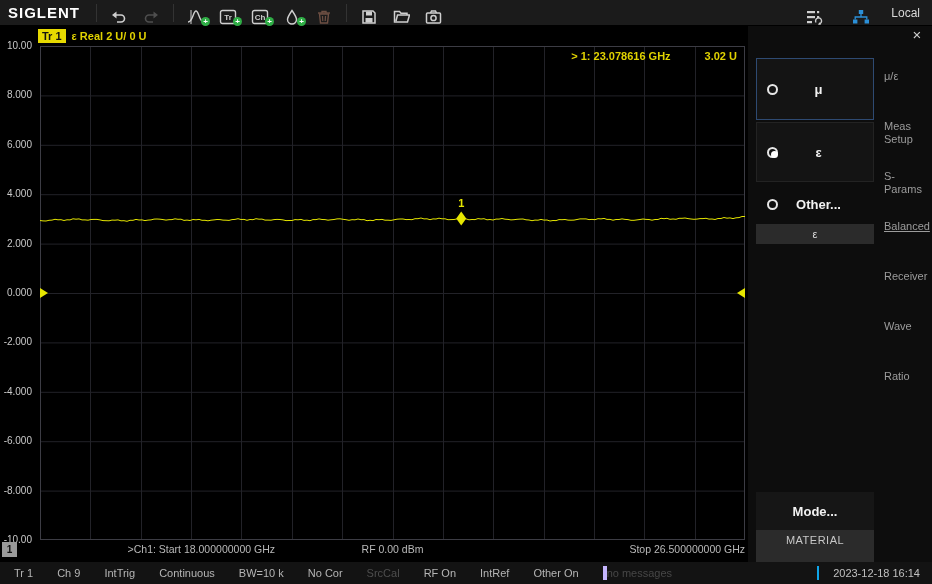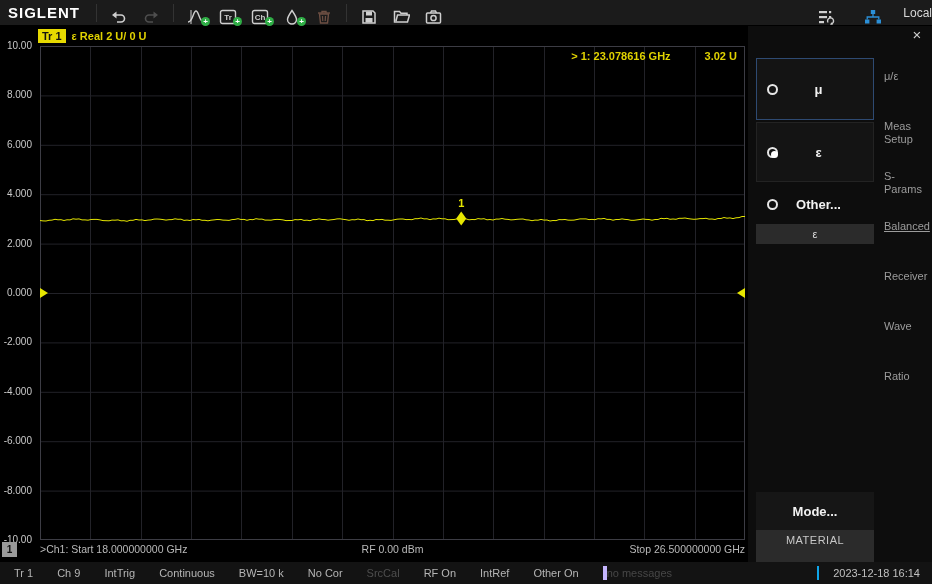--- a/index.html
+++ b/index.html
@@ -14,40 +14,40 @@
           padding:0 10px 0 8px; position:relative; }
   .tb-sep { width:1px; height:18px; background:#333; margin:0 6px; }
   .tb-btn { position:relative; width:26px; height:24px; display:flex; align-items:flex-end;
             justify-content:center; color:#cfcfcf; margin:0 3px; cursor:default; }
   .tb-btn svg { display:block; }
   .tb-btn.dim { color:#4f4f4f; }
   .tb-btn.trash { color:#6e4f43; }
   .badge { position:absolute; right:-1px; bottom:-1px; width:9px; height:9px; border-radius:50%;
            background:#2fae46; color:#fff; font-size:8px; line-height:9px; text-align:center;
            font-weight:bold; }
-  .tb-right { margin-left:auto; display:flex; align-items:center; gap:14px; }
+  .tb-right { margin-left:auto; display:flex; align-items:center; gap:14px; padding-right:12px; }
   .net-blue { color:#2b90d8; }
   .local-label { color:#d8d8d8; font-size:12px; }
 
   
   .graph { position:absolute; left:0; top:26px; width:748px; height:536px; background:#000; }
   .trace-header { position:absolute; left:38px; top:3px; display:flex; align-items:center;
                   gap:6px; font-size:11px; font-weight:bold; }
   .tr-badge { background:#e6d900; color:#111; padding:0 4px; line-height:14px; }
   .trace-label { color:#e0d200; }
   .plot { position:absolute; left:40px; top:20px; width:705px; height:494px; }
   .plot svg { position:absolute; left:0; top:0; }
   .ylabels { position:absolute; left:0; top:20px; width:36px; height:494px; }
   .ylabel { position:absolute; right:4px; width:34px; text-align:right;
             font-size:10px; color:#c9c9c9; }
   .marker-readout { position:absolute; right:8px; top:4px; display:flex; gap:34px;
                     font-size:11px; font-weight:bold; color:#e0d200; }
   .graph-footer { position:absolute; left:40px; top:517px; width:705px; height:14px;
                   display:flex; font-size:10.5px; color:#b9b9b9; }
-  .graph-footer .gf-l { flex:1; text-align:left; }
+  .graph-footer .gf-l { flex:1; text-align:right; }
   .graph-footer .gf-c { flex:1; text-align:center; }
   .graph-footer .gf-r { flex:1; text-align:right; }
   .sheet-tab { position:absolute; left:2px; top:516px; width:15px; height:15px;
                background:#9a9a9a; color:#111; font-size:10px; font-weight:bold;
                text-align:center; line-height:15px; }
 
   
   .panel { position:absolute; left:748px; top:26px; width:184px; height:536px; background:#0d0d0d; }
   .panel-header { position:absolute; left:0; top:6px; width:184px; height:22px;
                   display:flex; align-items:center; }

